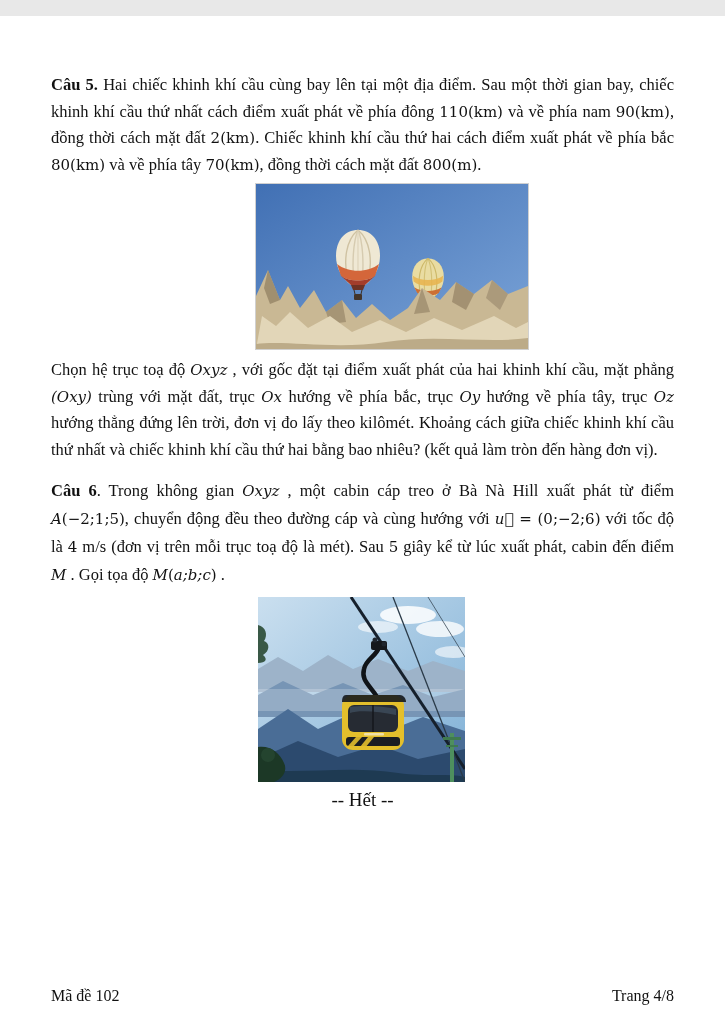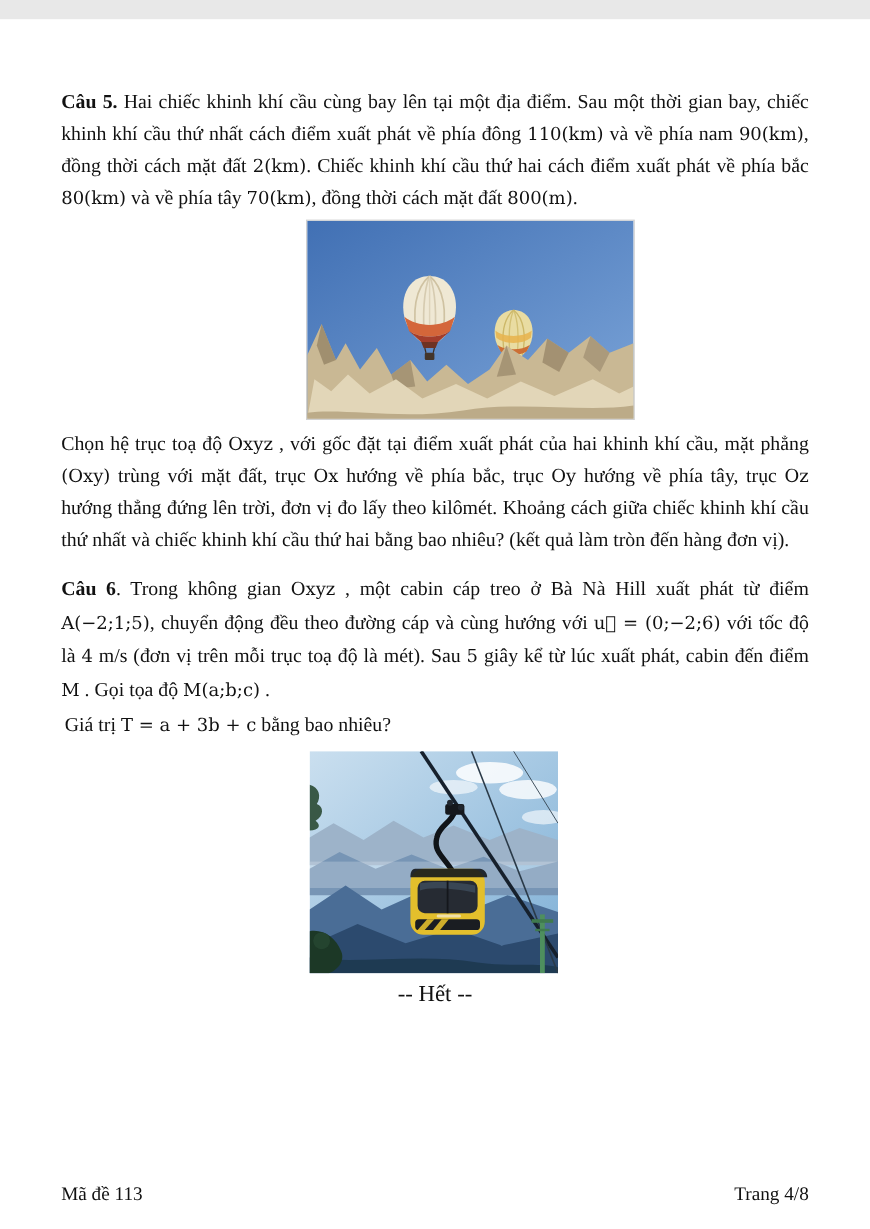--- a/index.html
+++ b/index.html
@@ -14,21 +14,21 @@
   .para{
     margin:0;
     font-size:16.5px;
     line-height:26.5px;
     text-align:justify;
   }
   .para.q6{line-height:27px;margin-top:14px;}
   .para.tail{margin-top:2px;text-align:left;padding-left:3px;}
   .seg-b{font-weight:bold;}
   .seg-m{font-family:"DejaVu Serif", serif;font-size:15px;}
-  .seg-mi{font-family:"DejaVu Serif", serif;font-size:15px;}
+  .seg-mi{font-family:"DejaVu Serif", serif;font-style:italic;font-size:15px;}
   .figure1{
     width:272px;height:165px;margin:5px 0 7px 204px;
     border:1px solid #d0d0d0;box-sizing:content-box;line-height:0;
   }
   .figure2{
     width:207px;height:185px;margin:8px 0 0 207px;line-height:0;
   }
   .figure1 svg,.figure2 svg{display:block;}
   .end-marker{
     margin:6px 0 0 0;text-align:center;
@@ -95,21 +95,20 @@
         <path d="M236,96 L252,110 L244,126 L230,114 Z" fill="#97856a" opacity="0.6"></path>
         <path d="M0,165 L6,132 L20,142 L34,128 L52,144 L74,132 L96,148 L124,136 L150,148 L178,134 L206,146 L238,132 L260,144 L272,138 L272,165 Z" fill="#e2d6b8"></path>
         <path d="M0,165 L272,165 L272,154 C230,160 180,150 130,158 C80,166 30,156 0,160 Z" fill="#bcab88"></path>
       </svg>
     </div>
 
     <p class="para"><span>Chọn hệ trục toạ độ </span><span class="seg-mi">Oxyz</span><span> , với gốc đặt tại điểm xuất phát của hai khinh khí cầu, mặt phẳng </span><span class="seg-mi">(Oxy)</span><span> trùng với mặt đất, trục </span><span class="seg-mi">Ox</span><span> hướng về phía bắc, trục </span><span class="seg-mi">Oy</span><span> hướng về phía tây, trục </span><span class="seg-mi">Oz</span><span> hướng thẳng đứng lên trời, đơn vị đo lấy theo kilômét. Khoảng cách giữa chiếc khinh khí cầu thứ nhất và chiếc khinh khí cầu thứ hai bằng bao nhiêu? (kết quả làm tròn đến hàng đơn vị).</span></p>
 
     <p class="para q6"><span class="seg-b">Câu 6</span><span>. Trong không gian </span><span class="seg-mi">Oxyz</span><span> , một cabin cáp treo ở Bà Nà Hill xuất phát từ điểm </span><span class="seg-mi">A</span><span class="seg-m">(−2;1;5)</span><span>, chuyển động đều theo đường cáp và cùng hướng với </span><span class="seg-mi">u⃗</span><span class="seg-m"> = (0;−2;6)</span><span> với tốc độ là </span><span class="seg-m">4</span><span> m/s (đơn vị trên mỗi trục toạ độ là mét). Sau </span><span class="seg-m">5</span><span> giây kể từ lúc xuất phát, cabin đến điểm </span><span class="seg-mi">M</span><span> . Gọi tọa độ </span><span class="seg-mi">M</span><span class="seg-m">(</span><span class="seg-mi">a;b;c</span><span class="seg-m">)</span><span> .</span></p>
 
-    <p class="para tail"><span>Giá trị </span><span class="seg-mi">T</span><span class="seg-m"> = </span><span class="seg-mi">a</span><span class="seg-m"> + 3</span><span class="seg-mi">b</span><span class="seg-m"> + </span><span class="seg-mi">c</span><span> bằng bao nhiêu?</span></p>
 
     <div class="figure2">
       <svg width="207" height="185" viewBox="0 0 207 185">
         <defs>
           <linearGradient id="sky2" x1="0" y1="0" x2="1" y2="1">
             <stop offset="0" stop-color="#cadfef"></stop>
             <stop offset="1" stop-color="#7fb0d6"></stop>
           </linearGradient>
         </defs>
         <rect width="207" height="185" fill="url(#sky2)"></rect>
@@ -153,16 +152,16 @@
         <path d="M102,150 L110,140 L116,140 L107,151 Z" fill="#e3bf2c" opacity="0.9"></path>
         <rect x="106" y="136" width="20" height="2.5" rx="1" fill="#f2e9c8" opacity="0.8"></rect>
       </svg>
     </div>
 
     <p class="end-marker">-- Hết --</p>
 
   </div>
 
   <div class="footer">
-    <span>Mã đề 113</span>
+    <span>Mã đề 102</span>
     <span>Trang 4/8</span>
   </div>
 </div>
 
 </body></html>

